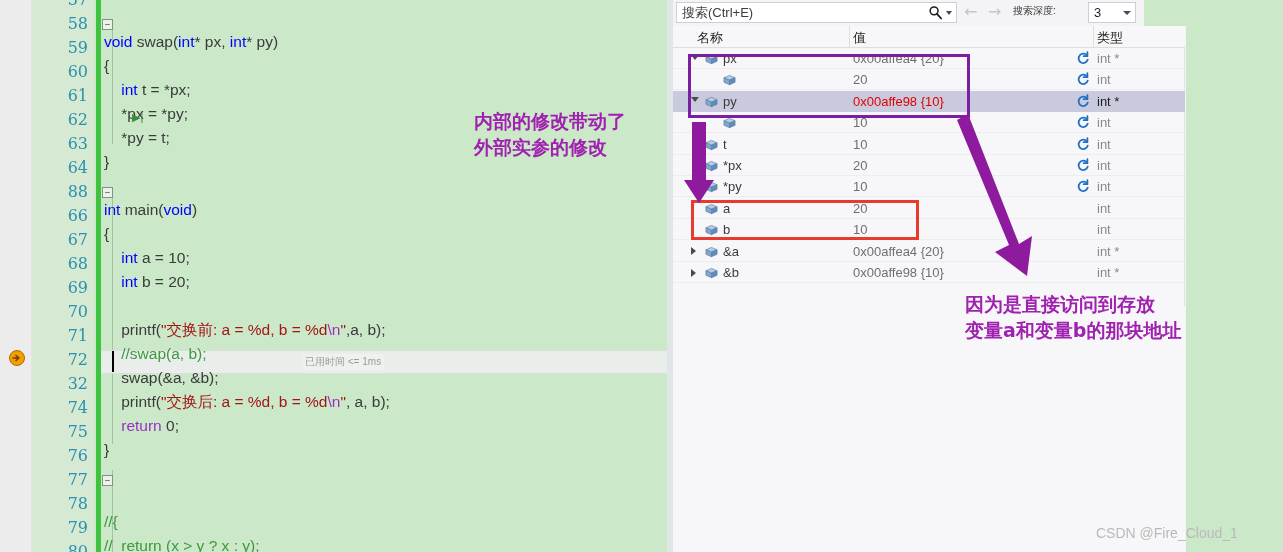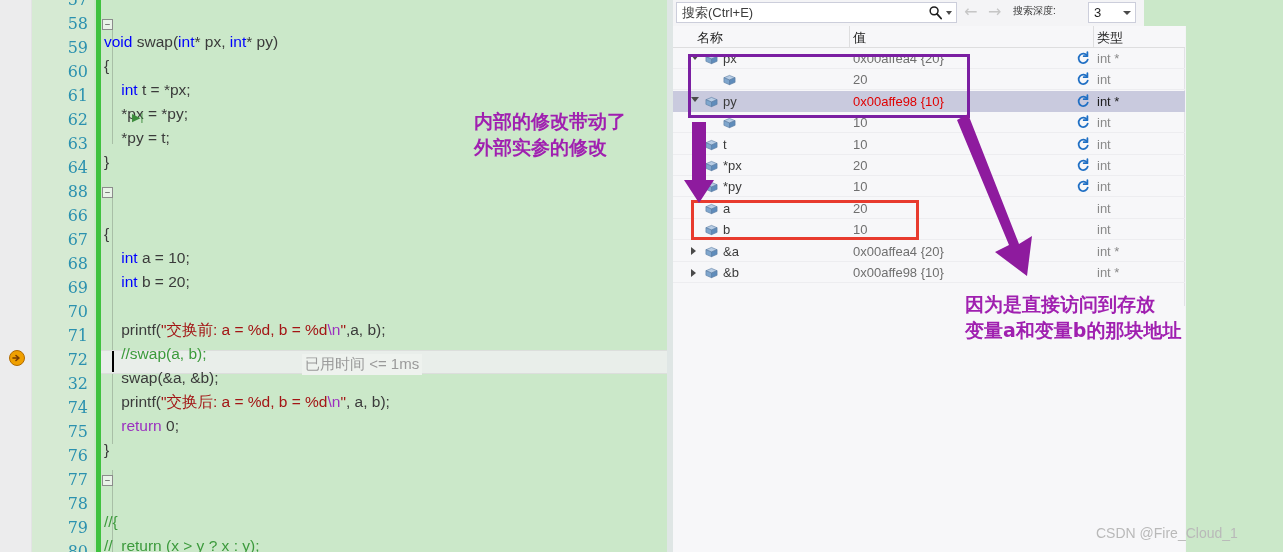--- a/index.html
+++ b/index.html
@@ -94,21 +94,21 @@
     position: absolute; left: 9px; top: 350px; width: 16px; height: 16px;
   }
   
   #bp-tri {
     position: absolute; left: 132px; top: 112px;
     color: #3c8c3c; font-size: 11px; line-height: 11px;
   }
   
   #perf-tip {
     position: absolute; left: 302px; top: 354px;
-    font-size: 15px; color: #9a9a9a;
+    font-size: 10px; color: #9a9a9a;
     background: #eef2ee; padding: 1px 3px;
     font-family: "Liberation Sans", sans-serif;
     white-space: nowrap;
   }
 
   #editor-right-pad {
     position: absolute; left: 667px; top: 0; width: 6px; height: 552px;
     background: #dfe6e5;
   }
 
@@ -305,20 +305,21 @@
     <div class="fold" style="top:19px">−</div>
     <div class="fold" style="top:187px">−</div>
     <div class="fold" style="top:475px">−</div>
 
     <div class="code-line" style="top:14px"><span class="code-text"><span class="kw">void</span> <span class="id">swap</span><span class="pun">(</span><span class="kw">int</span><span class="pun">* </span><span class="id">px</span><span class="pun">, </span><span class="kw">int</span><span class="pun">* </span><span class="id">py</span><span class="pun">)</span></span></div>
     <div class="code-line" style="top:38px"><span class="code-text"><span class="pun">{</span></span></div>
     <div class="code-line" style="top:62px"><span class="code-text"><span class="pun">    </span><span class="kw">int</span><span class="pun"> t = *</span><span class="id">px</span><span class="pun">;</span></span></div>
     <div class="code-line" style="top:86px"><span class="code-text"><span class="pun">    *</span><span class="id">px</span><span class="pun"> = *</span><span class="id">py</span><span class="pun">;</span></span></div>
     <div class="code-line" style="top:110px"><span class="code-text"><span class="pun">    *</span><span class="id">py</span><span class="pun"> = t;</span></span></div>
     <div class="code-line" style="top:134px"><span class="code-text"><span class="pun">}</span></span></div>
+    <div class="code-line" style="top:182px"><span class="code-text"><span class="kw">int</span> <span class="id">main</span><span class="pun">(</span><span class="kw">void</span><span class="pun">)</span></span></div>
     <div class="code-line" style="top:206px"><span class="code-text"><span class="pun">{</span></span></div>
     <div class="code-line" style="top:230px"><span class="code-text"><span class="pun">    </span><span class="kw">int</span><span class="pun"> a = </span><span class="num">10</span><span class="pun">;</span></span></div>
     <div class="code-line" style="top:254px"><span class="code-text"><span class="pun">    </span><span class="kw">int</span><span class="pun"> b = </span><span class="num">20</span><span class="pun">;</span></span></div>
     <div class="code-line" style="top:302px"><span class="code-text"><span class="pun">    </span><span class="fn">printf</span><span class="pun">(</span><span class="str">"交换前: a = %d, b = %d</span><span class="esc">\n</span><span class="str">"</span><span class="pun">,a, b);</span></span></div>
     <div class="code-line" style="top:326px"><span class="code-text"><span class="pun">    </span><span class="cmt">//swap(a, b);</span></span></div>
     <div class="code-line" style="top:350px"><span class="code-text"><span class="pun">    </span><span class="id">swap</span><span class="pun">(&amp;a, &amp;b);</span></span></div>
     <div class="code-line" style="top:374px"><span class="code-text"><span class="pun">    </span><span class="fn">printf</span><span class="pun">(</span><span class="str">"交换后: a = %d, b = %d</span><span class="esc">\n</span><span class="str">"</span><span class="pun">, a, b);</span></span></div>
     <div class="code-line" style="top:398px"><span class="code-text"><span class="pun">    </span><span class="esc">return</span><span class="pun"> </span><span class="num">0</span><span class="pun">;</span></span></div>
     <div class="code-line" style="top:422px"><span class="code-text"><span class="pun">}</span></span></div>
     <div class="code-line" style="top:494px"><span class="code-text"><span class="cmt">//{</span></span></div>

